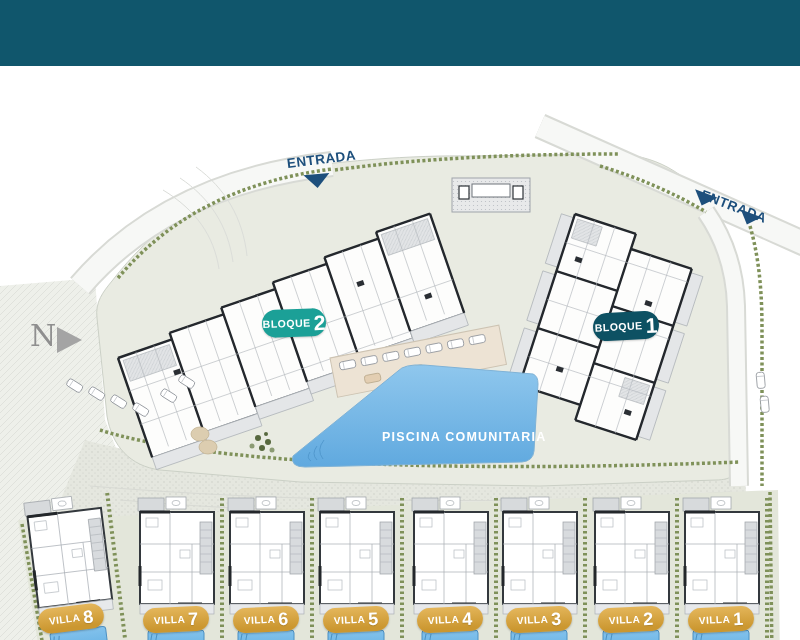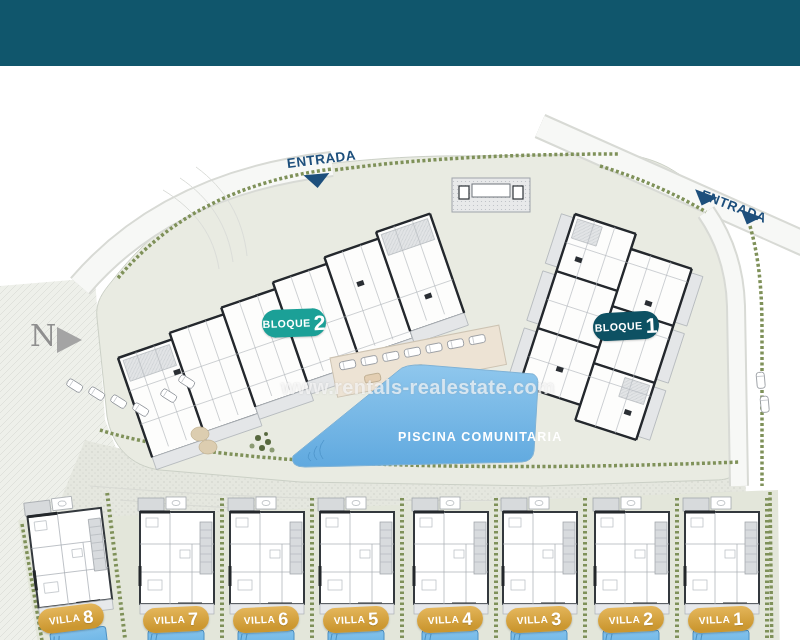--- a/index.html
+++ b/index.html
@@ -32,21 +32,21 @@
   .badge .bname{font-size:10.5px;font-weight:bold;letter-spacing:.5px;}
   .badge .bnum{font-size:21px;font-weight:bold;line-height:1;}
   .badge-b2{left:262px;top:309px;width:64px;height:28px;background:#1BA097;transform:rotate(-2deg);}
   .badge-b1{left:593px;top:312px;width:66px;height:28px;background:#0D5163;transform:rotate(-3deg);}
 
   
   .watermark{left:281px;top:376px;font-size:20px;font-weight:bold;letter-spacing:.4px;
              color:rgba(255,255,255,.66);text-shadow:0 0 2px rgba(150,150,150,.35);}
 
   
-  .pool-label{left:398px;top:430px;color:#fff;font-weight:bold;font-size:12.5px;letter-spacing:1.2px;}
+  .pool-label{left:382px;top:430px;color:#fff;font-weight:bold;font-size:12.5px;letter-spacing:1.2px;}
 
   
   .vpill{position:absolute;top:607px;width:66px;height:25px;border-radius:13px;
          background:linear-gradient(180deg,#E4B65B 0%,#CB9730 85%);
          display:flex;align-items:center;justify-content:center;gap:3px;color:#fff;
          box-shadow:0 1px 2px rgba(0,0,0,.25);transform:rotate(-3deg);}
   .vpill .vname{font-size:10px;font-weight:bold;letter-spacing:.5px;}
   .vpill .vnum{font-size:18px;font-weight:bold;line-height:1;text-shadow:0 1px 1px rgba(0,0,0,.15);}
   .v8{left:38px;top:606px;transform:rotate(-7deg);}
   .v7{left:143px;} .v6{left:233px;} .v5{left:323px;} .v4{left:417px;}
@@ -319,21 +319,20 @@
 
   <div class="badge badge-b2">
     <span class="bname">BLOQUE</span>
     <span class="bnum">2</span>
   </div>
   <div class="badge badge-b1">
     <span class="bname">BLOQUE</span>
     <span class="bnum">1</span>
   </div>
 
-  <div class="lbl watermark">www.rentals-realestate.com</div>
 
   <div class="lbl pool-label">PISCINA COMUNITARIA</div>
 
   <div class="vpill v8">
     <span class="vname">VILLA</span>
     <span class="vnum">8</span>
   </div>
   <div class="vpill v7">
     <span class="vname">VILLA</span>
     <span class="vnum">7</span>

